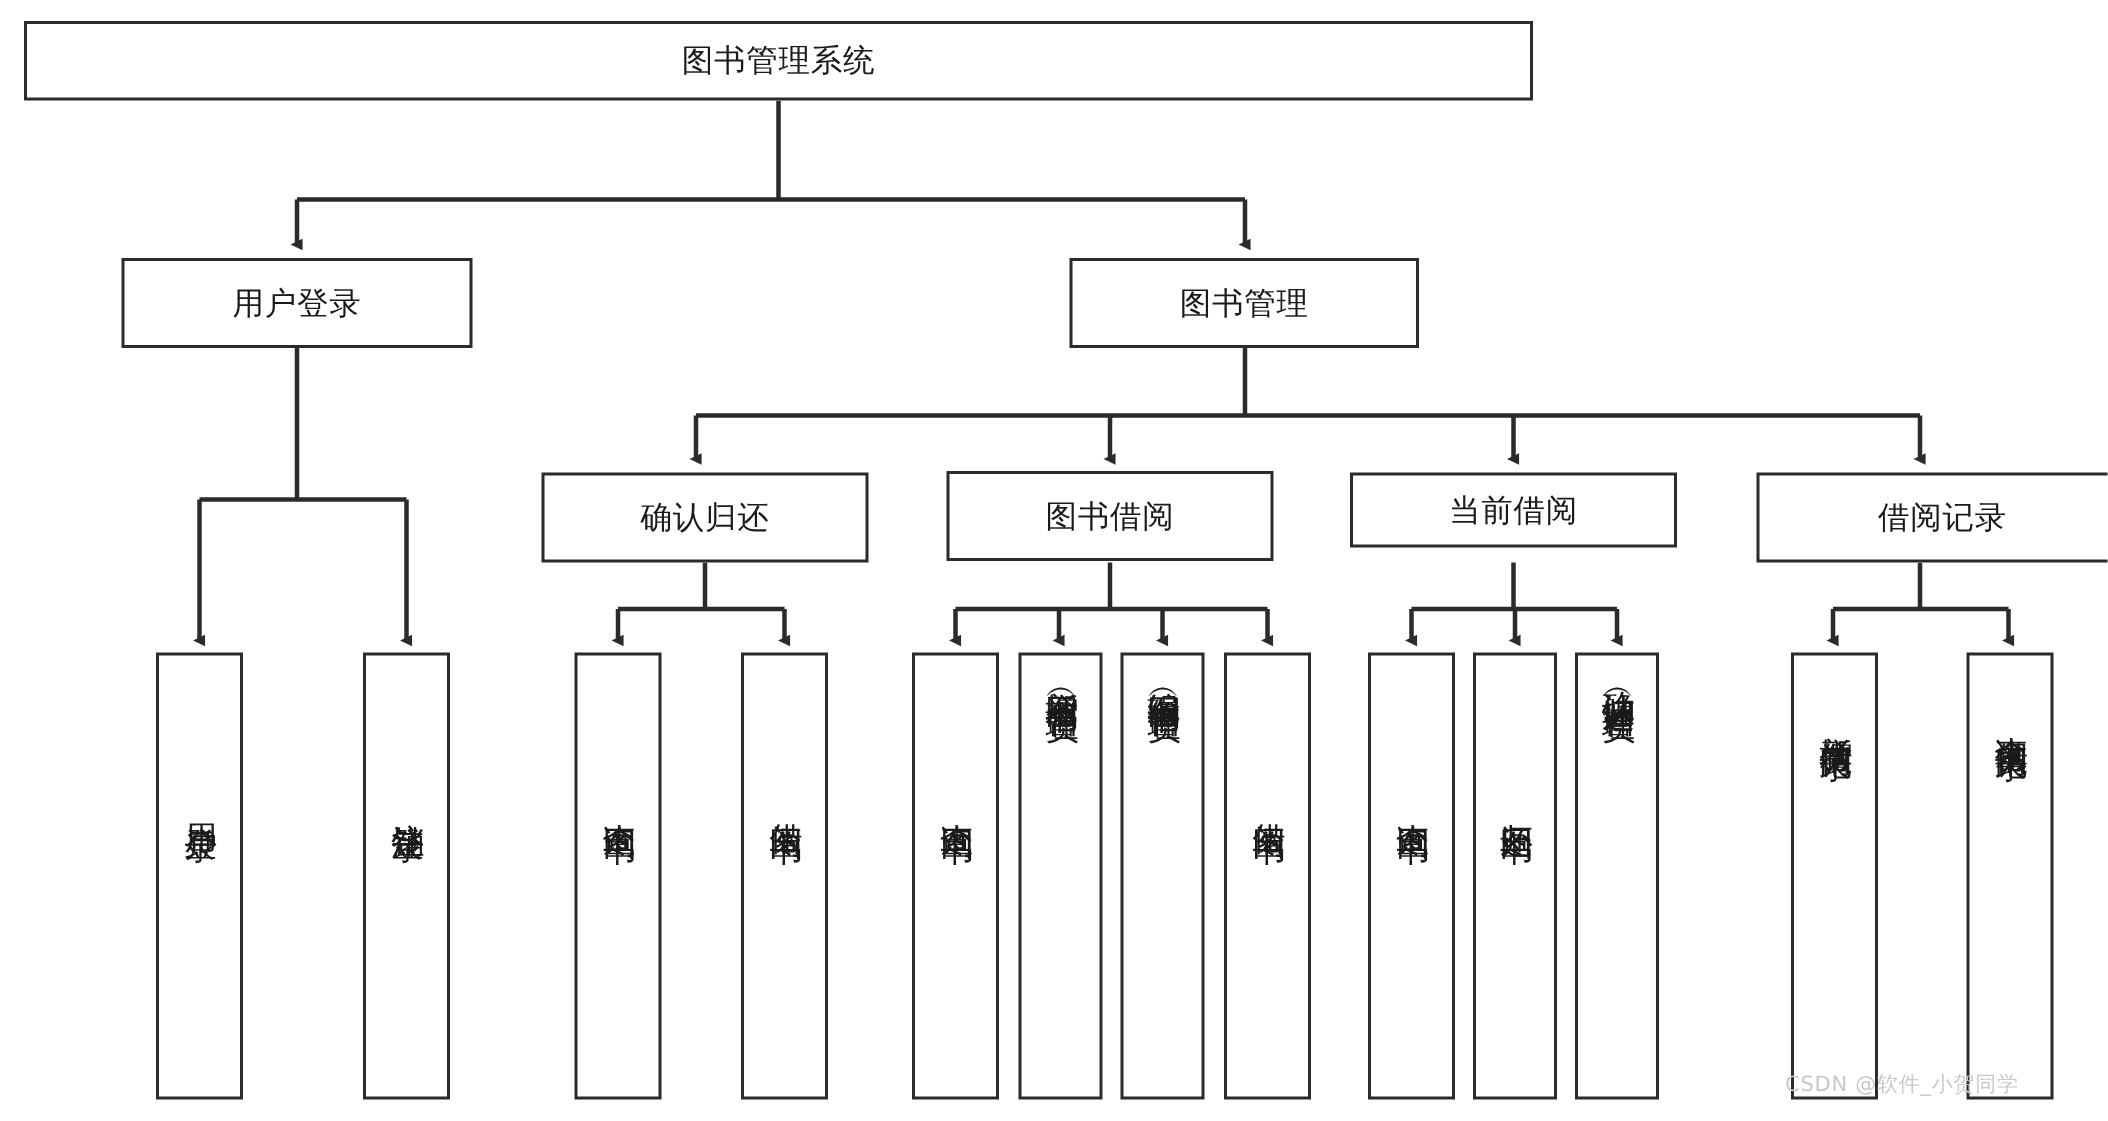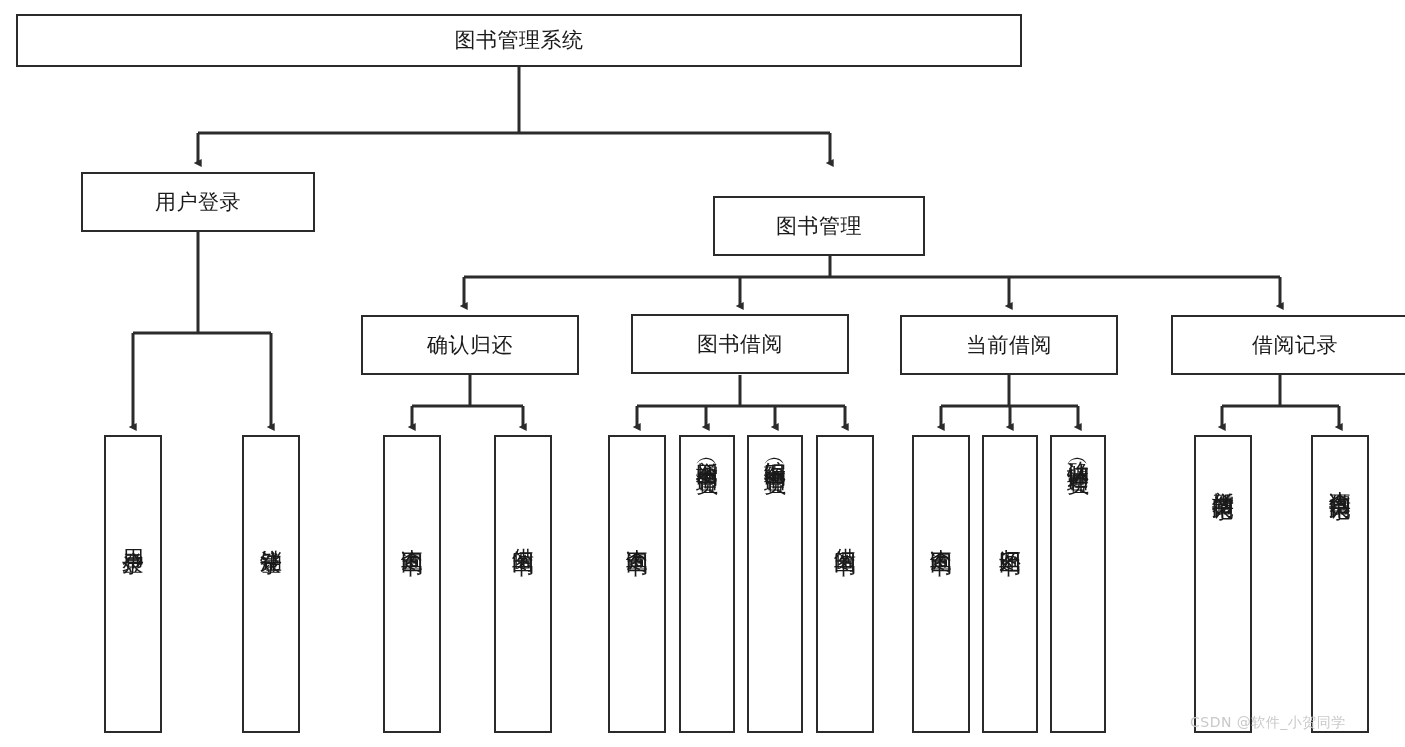--- a/index.html
+++ b/index.html
@@ -130,33 +130,33 @@
   </svg>
 
   <div class="node-box" style="left:16px; top:14px; width:1006px; height:53px;">
     <span class="node-label">图书管理系统</span>
   </div>
 
   <div class="node-box" style="left:81px; top:172px; width:234px; height:60px;">
     <span class="node-label">用户登录</span>
   </div>
 
-  <div class="node-box" style="left:713px; top:172px; width:212px; height:60px;margin-top:24px;">
+  <div class="node-box" style="left:713px; top:172px; width:233px; height:60px;">
     <span class="node-label">图书管理</span>
   </div>
 
   <div class="node-box" style="left:361px; top:315px; width:218px; height:60px;">
     <span class="node-label">确认归还</span>
   </div>
 
   <div class="node-box" style="left:631px; top:314px; width:218px; height:60px;font-family:Liberation Serif, serif;">
     <span class="node-label">图书借阅</span>
   </div>
 
-  <div class="node-box" style="left:900px; top:315px; width:218px; height:60px;">
+  <div class="node-box" style="left:900px; top:315px; width:218px; height:50px;">
     <span class="node-label">当前借阅</span>
   </div>
 
   <div class="node-box" style="left:1171px; top:315px; width:248px; height:60px;">
     <span class="node-label">借阅记录</span>
   </div>
 
   <div class="node-box vertical mid" style="left:104px; top:435px; width:58px; height:298px;">
     <span class="node-label">用户登录</span>
   </div>

